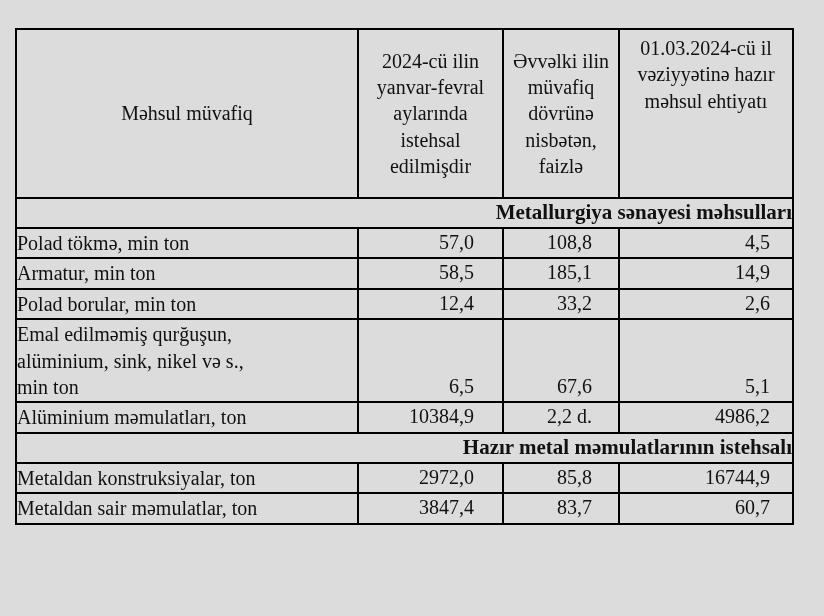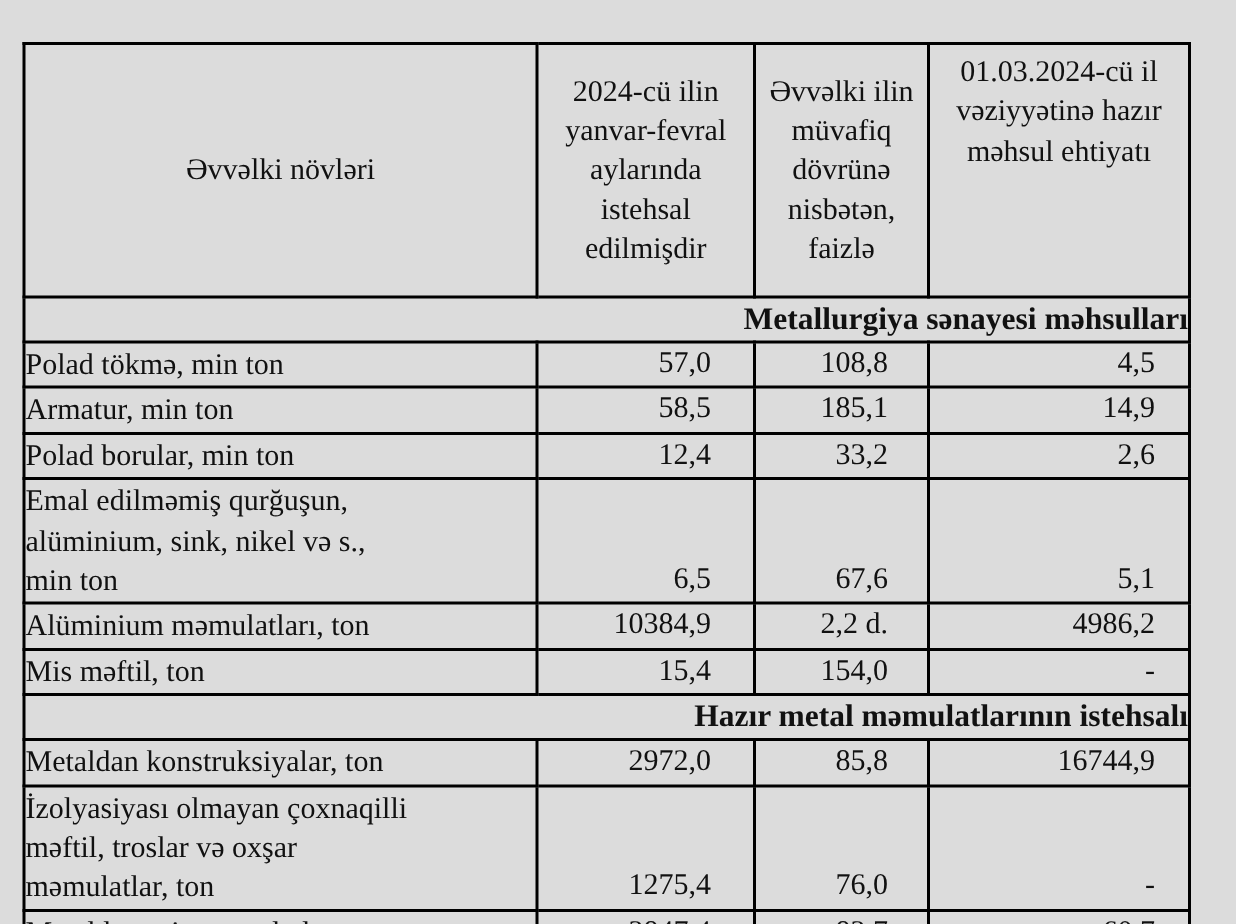--- a/index.html
+++ b/index.html
@@ -83,21 +83,21 @@
 <div class="page">
   <table class="stats-table">
     <colgroup>
       <col style="width:342px">
       <col style="width:145px">
       <col style="width:116px">
       <col style="width:174px">
     </colgroup>
     <tbody>
       <tr class="header-row">
-        <th>Əvvəlki növləri</th>
+        <th>Məhsul müvafiq</th>
         <th>2024-cü ilin yanvar-fevral aylarında istehsal edilmişdir</th>
         <th>Əvvəlki ilin müvafiq dövrünə nisbətən, faizlə</th>
         <th class="align-top">01.03.2024-cü il vəziyyətinə hazır məhsul ehtiyatı</th>
       </tr>
 
       <tr class="section-row">
         <td colspan="4">Metallurgiya sənayesi məhsulları</td>
       </tr>
 
       <tr class="data-row">
@@ -130,46 +130,32 @@
         <td class="num c4">5,1</td>
       </tr>
 
       <tr class="data-row">
         <td class="name">Alüminium məmulatları, ton</td>
         <td class="num c2">10384,9</td>
         <td class="num c3">2,2 d.</td>
         <td class="num c4">4986,2</td>
       </tr>
 
-      <tr class="data-row">
-        <td class="name">Mis məftil, ton</td>
-        <td class="num c2">15,4</td>
-        <td class="num c3">154,0</td>
-        <td class="num c4">-</td>
-      </tr>
 
       <tr class="section-row">
         <td colspan="4">Hazır metal məmulatlarının istehsalı</td>
       </tr>
 
       <tr class="data-row">
         <td class="name">Metaldan konstruksiyalar, ton</td>
         <td class="num c2">2972,0</td>
         <td class="num c3">85,8</td>
         <td class="num c4">16744,9</td>
       </tr>
 
-      <tr class="data-row tall-4">
-        <td class="name">İzolyasiyası olmayan çoxnaqilli
-məftil, troslar və oxşar
-məmulatlar, ton</td>
-        <td class="num c2">1275,4</td>
-        <td class="num c3">76,0</td>
-        <td class="num c4">-</td>
-      </tr>
 
       <tr class="data-row last">
         <td class="name">Metaldan sair məmulatlar, ton</td>
         <td class="num c2">3847,4</td>
         <td class="num c3">83,7</td>
         <td class="num c4">60,7</td>
       </tr>
     </tbody>
   </table>
 </div>

